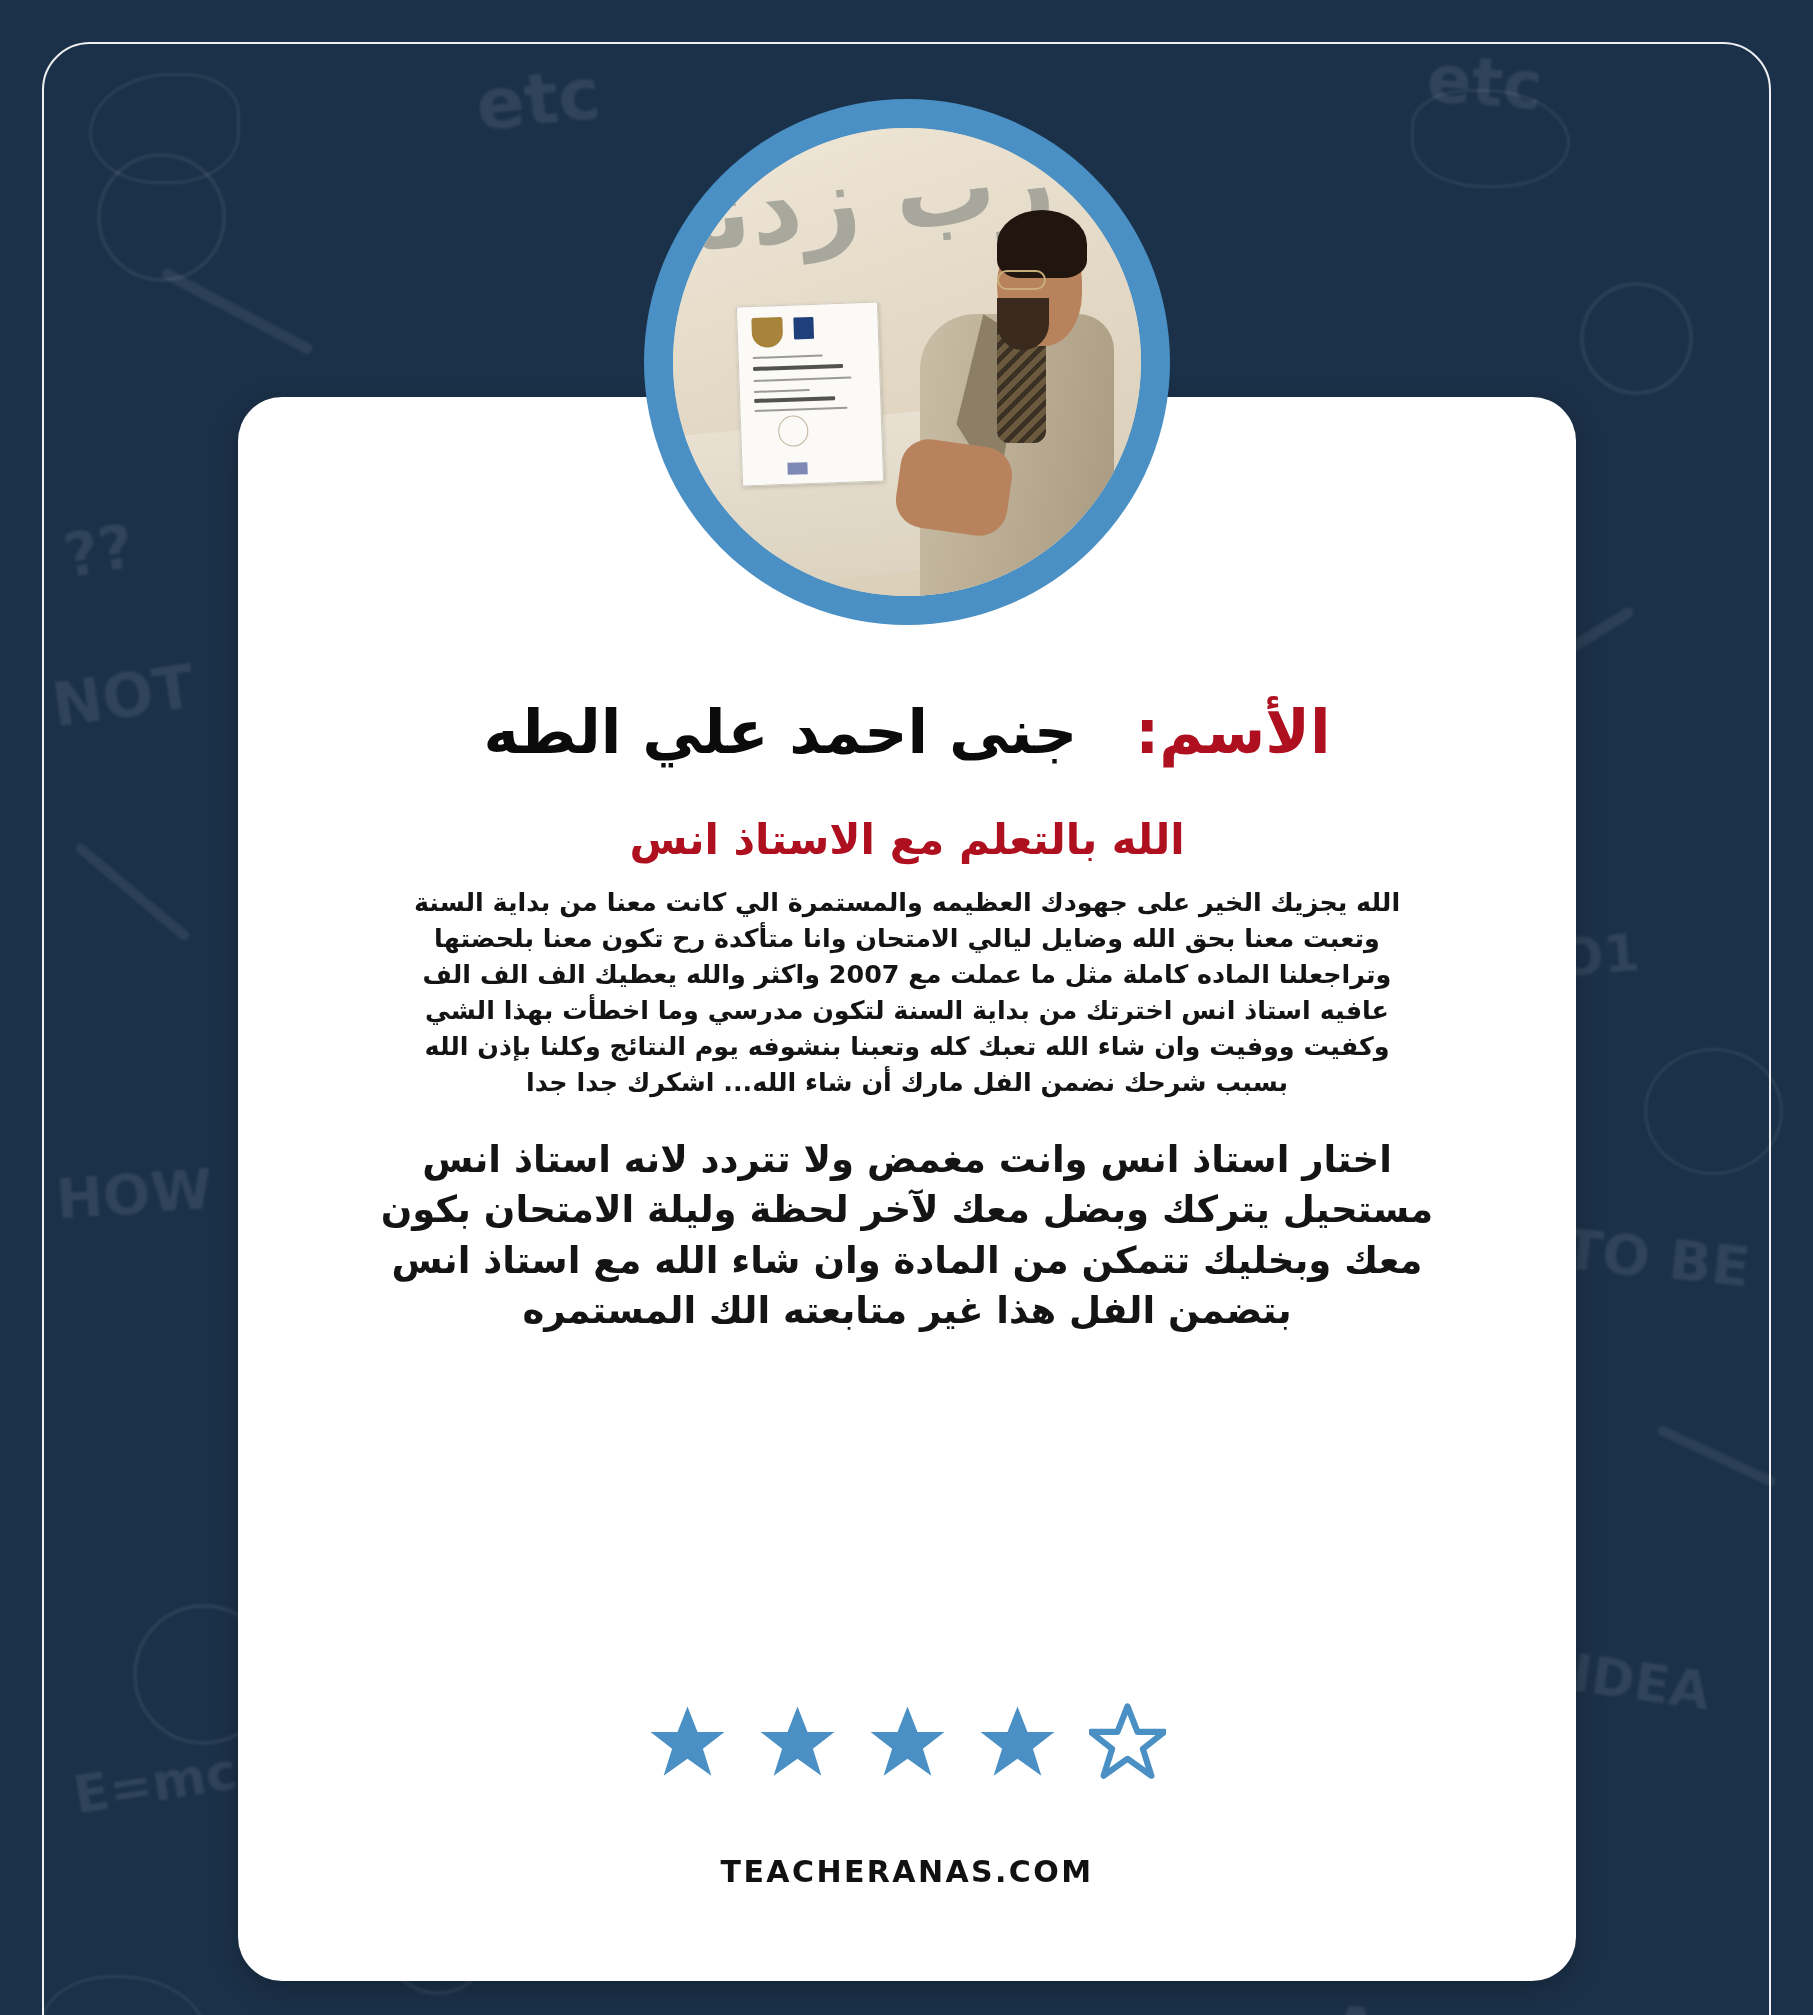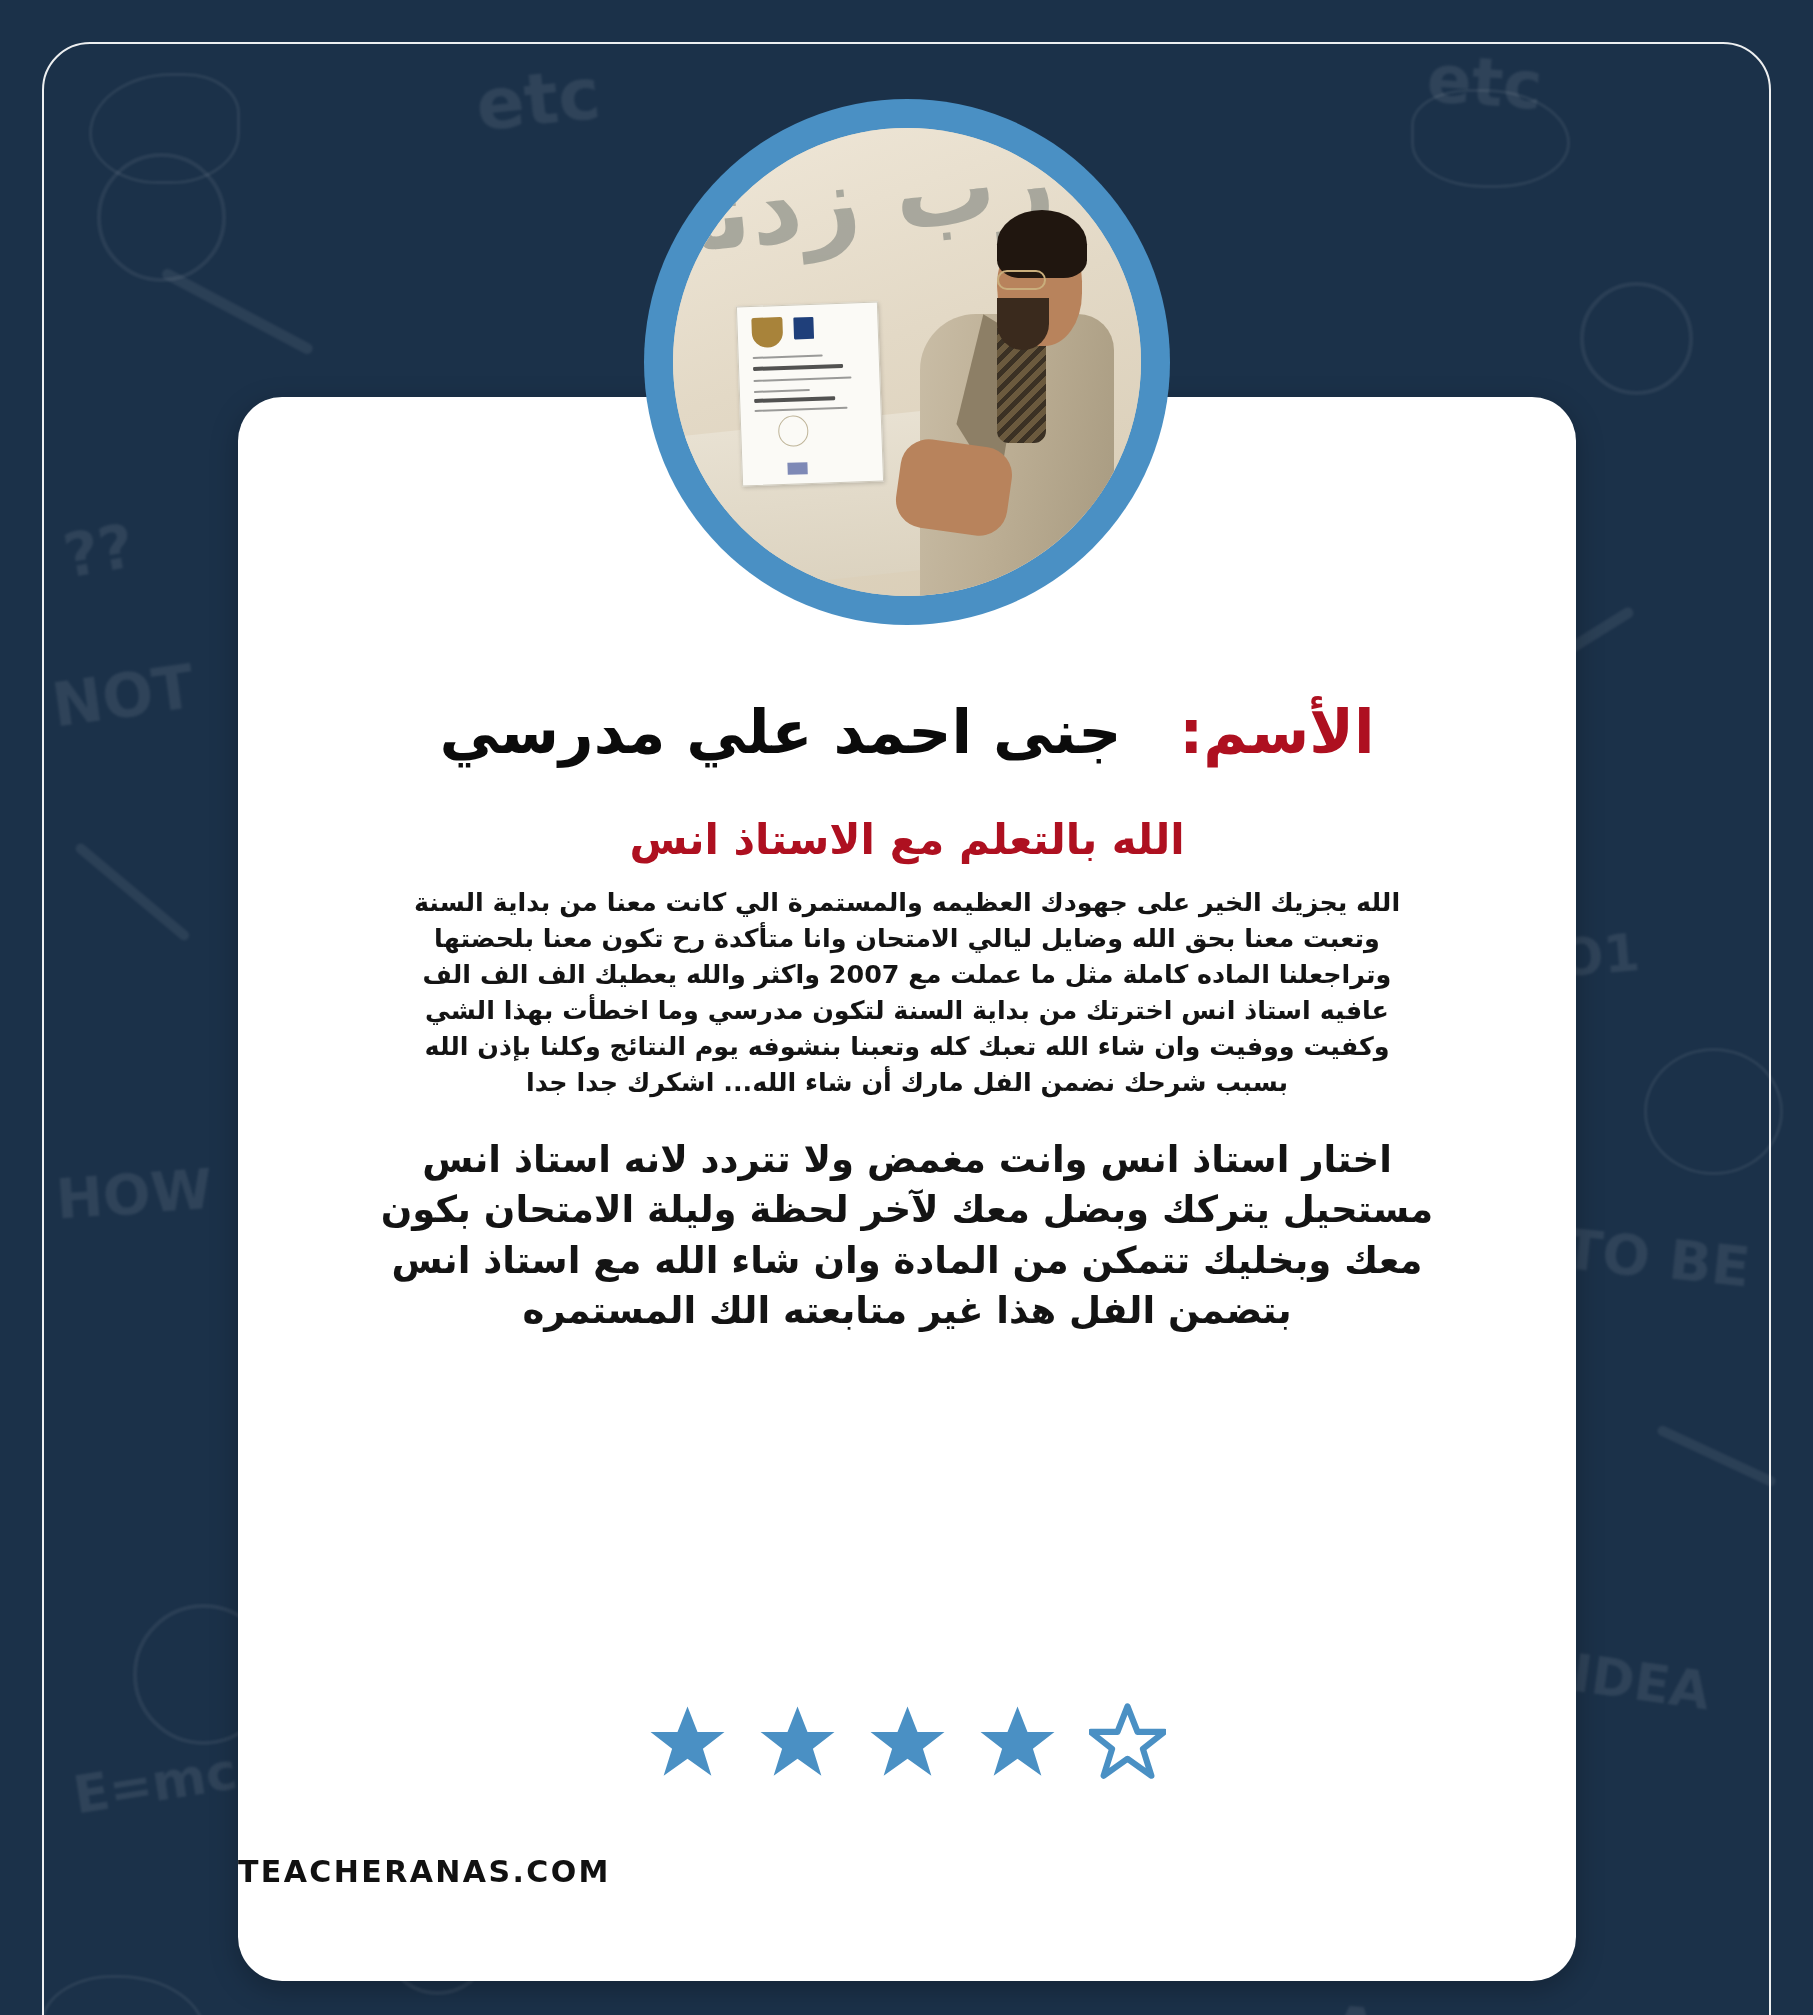--- a/index.html
+++ b/index.html
@@ -235,21 +235,21 @@
     gap:33px;
     direction:ltr;
   }
   .star{width:77px;height:77px;display:block;}
 
   
   #footer{
     position:absolute;
     left:0;right:0;
     top:1457px;
-    text-align:left;
+    text-align:center;
     direction:ltr;
   }
   #footer .site{
     font-size:30px;
     font-weight:700;
     letter-spacing:2.4px;
     color:#111111;
   }
 </style>
 </head>
@@ -287,21 +287,21 @@
 </div>
 
 <div id="outer-frame"></div>
 
 <div id="card">
 
   <div id="card-content">
 
     <div class="name-line">
       <span class="name-label">الأسم:</span>
-      <span class="name-value">جنى احمد علي مدرسي</span>
+      <span class="name-value">جنى احمد علي الطه</span>
     </div>
 
     <h2 class="section-heading">الله بالتعلم مع الاستاذ انس</h2>
     <p class="body-text">الله يجزيك الخير على جهودك العظيمه والمستمرة الي كانت معنا من بداية السنة وتعبت معنا بحق الله وضايل ليالي الامتحان وانا متأكدة رح تكون معنا بلحضتها وتراجعلنا الماده كاملة مثل ما عملت مع 2007 واكثر والله يعطيك الف الف الف عافيه استاذ انس اخترتك من بداية السنة لتكون مدرسي وما اخطأت بهذا الشي وكفيت ووفيت وان شاء الله تعبك كله وتعبنا بنشوفه يوم النتائج وكلنا بإذن الله بسبب شرحك نضمن الفل مارك أن شاء الله...  اشكرك جدا جدا</p>
 
     <p class="advice-text">اختار استاذ انس وانت مغمض ولا تتردد لانه استاذ انس مستحيل يتركك وبضل معك لآخر لحظة وليلة الامتحان بكون معك وبخليك تتمكن من المادة وان شاء الله مع استاذ انس بتضمن الفل هذا غير متابعته الك المستمره</p>
 
   </div>
 
   <div id="stars-row">

